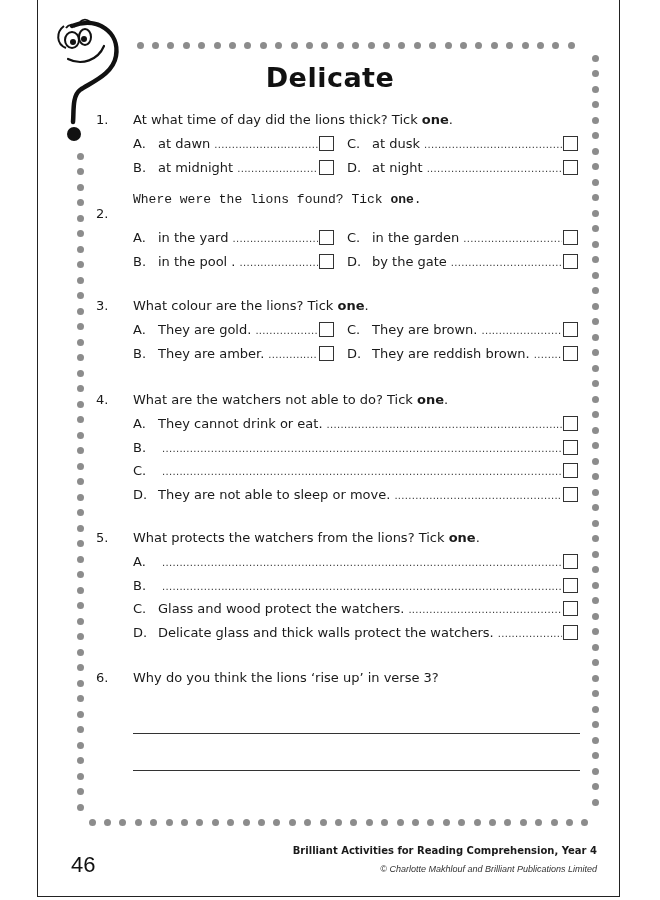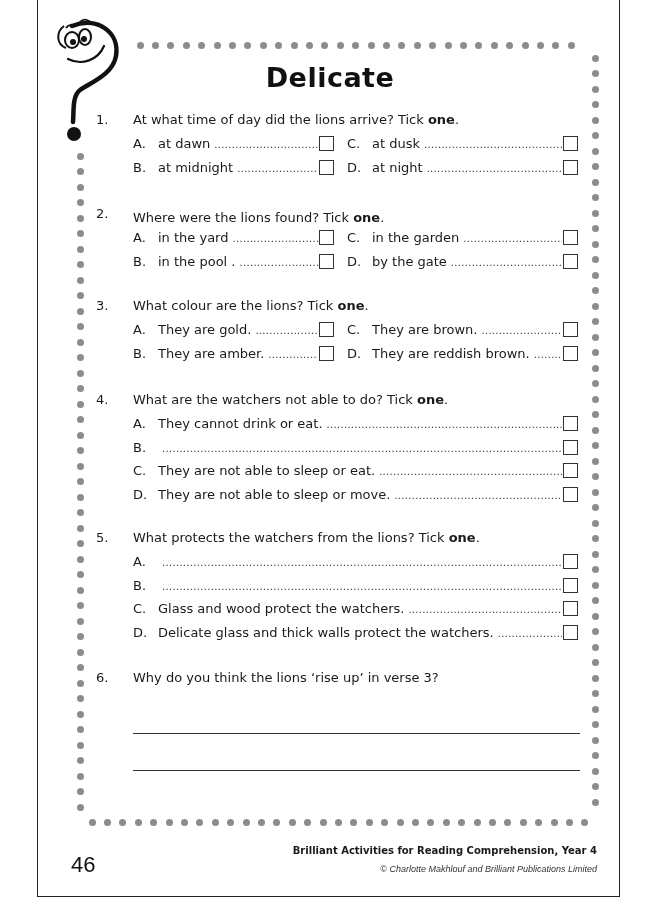--- a/index.html
+++ b/index.html
@@ -207,21 +207,21 @@
     <div class="dot" style="left: 535.1px; top: 818.5px; background: rgb(140, 140, 140);"></div>
     <div class="dot" style="left: 550.5px; top: 818.5px; background: rgb(140, 140, 140);"></div>
     <div class="dot" style="left: 565.9px; top: 818.5px; background: rgb(140, 140, 140);"></div>
     <div class="dot" style="left: 581.3px; top: 818.5px; background: rgb(140, 140, 140);"></div>
   </div>
 
 <div class="title">Delicate</div>
 
 <div id="questions">
     <div class="q-num" style="top: 112px;">1.</div>
-    <div class="q-text" style="top: 112px;"><span>At what time of day did the lions arrive? Tick </span><b>one</b><span>.</span></div>
+    <div class="q-text" style="top: 112px;"><span>At what time of day did the lions thick? Tick </span><b>one</b><span>.</span></div>
     <div class="opt" style="left: 133px; width: 201px; top: 136px;">
       <span class="letter">A.</span>
       <span>at dawn</span>
       <span class="dots">........................................................................................................................................................................................................</span>
       <span class="box"></span>
     </div>
     <div class="opt" style="left: 347px; width: 231px; top: 136px;">
       <span class="letter">C.</span>
       <span>at dusk</span>
       <span class="dots">........................................................................................................................................................................................................</span>
@@ -233,21 +233,21 @@
       <span class="dots">........................................................................................................................................................................................................</span>
       <span class="box"></span>
     </div>
     <div class="opt" style="left: 347px; width: 231px; top: 160px;">
       <span class="letter">D.</span>
       <span>at night</span>
       <span class="dots">........................................................................................................................................................................................................</span>
       <span class="box"></span>
     </div>
     <div class="q-num" style="top: 206px;">2.</div>
-    <div class="q-text" style="top: 210px;"><span>Where were the lions found? Tick </span><b>one</b><span>.</span></div>
+    <div class="q-text" style="top: 192px; font-family: Liberation Mono, monospace;"><span>Where were the lions found? Tick </span><b>one</b><span>.</span></div>
     <div class="opt" style="left: 133px; width: 201px; top: 230px;">
       <span class="letter">A.</span>
       <span>in the yard</span>
       <span class="dots">........................................................................................................................................................................................................</span>
       <span class="box"></span>
     </div>
     <div class="opt" style="left: 347px; width: 231px; top: 230px;">
       <span class="letter">C.</span>
       <span>in the garden</span>
       <span class="dots">........................................................................................................................................................................................................</span>
@@ -299,21 +299,20 @@
       <span class="dots">........................................................................................................................................................................................................</span>
       <span class="box"></span>
     </div>
     <div class="opt" style="left: 133px; width: 445px; top: 439.5px;">
       <span class="letter">B.</span>
       <span class="dots">........................................................................................................................................................................................................</span>
       <span class="box"></span>
     </div>
     <div class="opt" style="left: 133px; width: 445px; top: 463px;">
       <span class="letter">C.</span>
-      <span>They are not able to sleep or eat.</span>
       <span class="dots">........................................................................................................................................................................................................</span>
       <span class="box"></span>
     </div>
     <div class="opt" style="left: 133px; width: 445px; top: 486.5px;">
       <span class="letter">D.</span>
       <span>They are not able to sleep or move.</span>
       <span class="dots">........................................................................................................................................................................................................</span>
       <span class="box"></span>
     </div>
     <div class="q-num" style="top: 530px;">5.</div>

